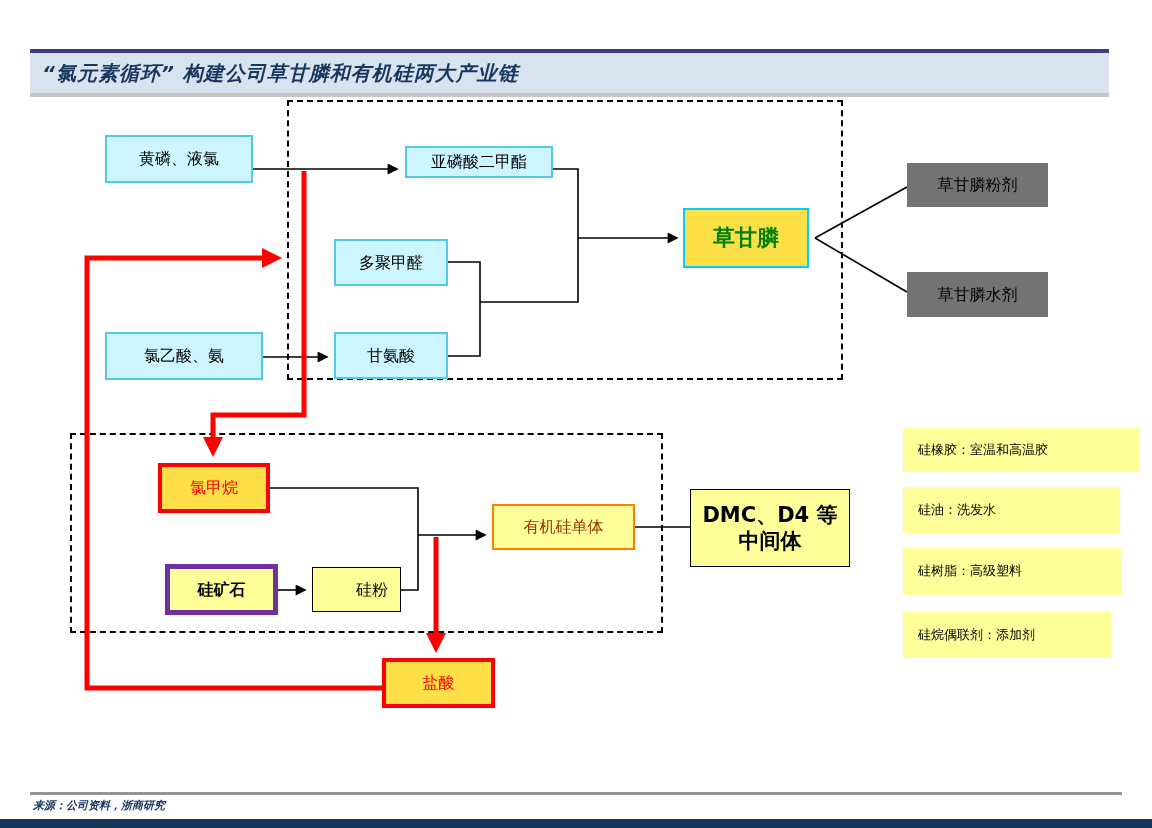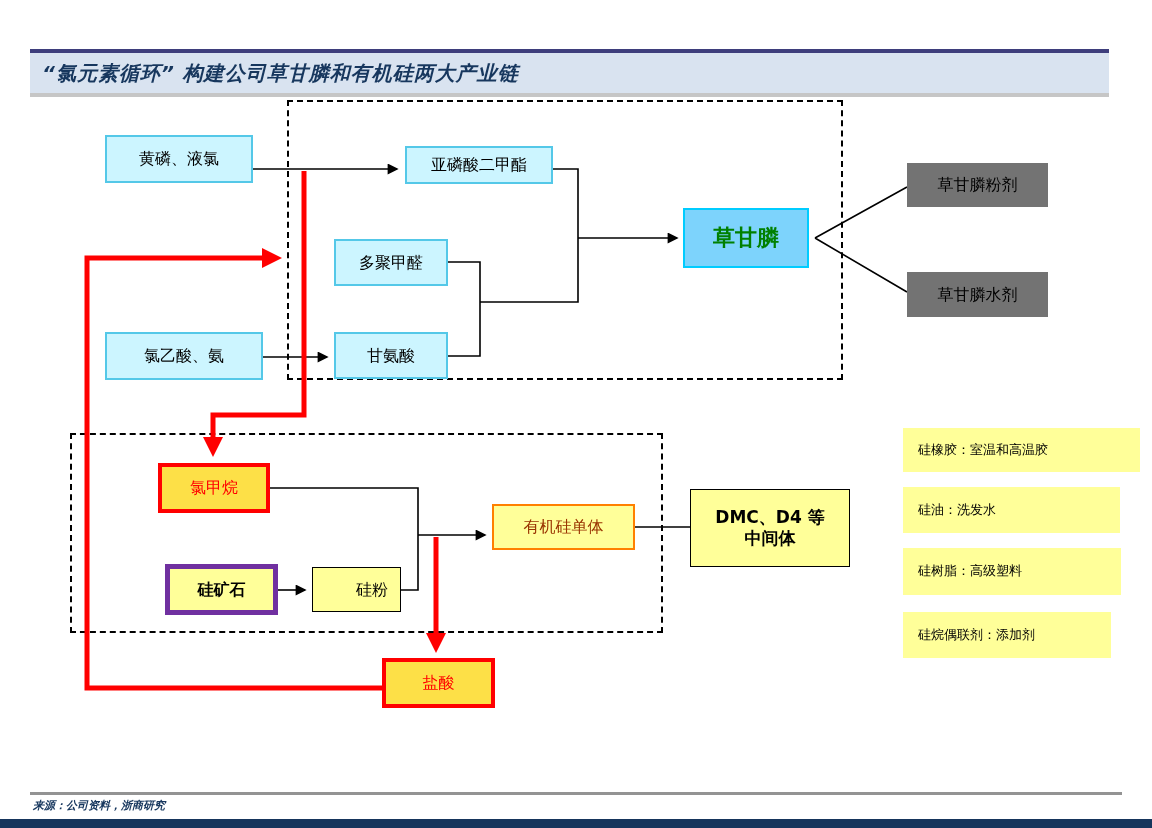--- a/index.html
+++ b/index.html
@@ -9,26 +9,26 @@
             background:#d9e3f0;border-top:4px solid #3e3e7c;border-bottom:4px solid #c6c6c6;
             display:flex;align-items:center;box-sizing:content-box;}
   .titlebar span{font-size:20px;font-weight:bold;font-style:italic;color:#17375e;
                  padding-left:12px;letter-spacing:1px;}
   .dashedbox{position:absolute;border:2px dashed #000;background:#fff;box-sizing:border-box;}
   svg.connectors{position:absolute;left:0;top:0;pointer-events:none;}
   .node{position:absolute;display:flex;align-items:center;justify-content:center;
         box-sizing:border-box;font-size:16px;color:#000;text-align:center;line-height:1.25;}
   .cyan{background:#ccf5ff;border:2px solid #54c8e8;}
   .cyanflat{background:#737373;border:none;}
-  .glyph{background:#7dd3fc;border:2px solid #00ccff;color:#008000;font-weight:bold;font-size:22px;}
+  .glyph{background:#fde047;border:2px solid #00ccff;color:#008000;font-weight:bold;font-size:22px;}
   .redbox{background:#fde047;border:4px solid #ff0000;color:#ff0000;}
   .purplebox{background:#ffff99;border:5px solid #7030a0;font-weight:bold;}
   .yellowthin{background:#ffff99;border:1px solid #000;padding-left:31px;}
   .monomer{background:#ffff99;border:2px solid #ff8000;color:#993300;}
-  .dmc{background:#ffff99;border:1px solid #000;font-weight:bold;font-size:17px;flex-direction:column;}
+  .dmc{background:#ffff99;border:1px solid #000;font-weight:bold;font-size:21px;flex-direction:column;}
   .sprod{background:#ffff99;border:none;justify-content:flex-start;padding-left:15px;
          font-size:13px;text-align:center;}
   .srcline{position:absolute;left:30px;top:792px;width:1092px;height:3px;background:#939393;}
   .source{position:absolute;left:33px;top:798px;font-size:11px;font-weight:bold;
           font-style:italic;color:#17375e;}
   .bottombar{position:absolute;left:0;top:819px;width:1152px;height:9px;background:#16355c;}
 </style>
 </head>
 <body>
 
@@ -69,21 +69,21 @@
       <path d="M436 537 V643" marker-end="url(#ar)"></path>
     </g>
   </svg>
 
   <div class="node cyan" style="left:105px;top:135px;width:148px;height:48px;">
     <span>黄磷、液氯</span>
     </div>
   <div class="node cyan" style="left:105px;top:332px;width:158px;height:48px;">
     <span>氯乙酸、氨</span>
     </div>
-  <div class="node cyan" style="left:405px;top:146px;width:148px;height:38px;text-align:right;">
+  <div class="node cyan" style="left:405px;top:146px;width:148px;height:32px;text-align:right;">
     <span>亚磷酸二甲酯</span>
     </div>
   <div class="node cyan" style="left:334px;top:239px;width:114px;height:47px;">
     <span>多聚甲醛</span>
     </div>
   <div class="node cyan" style="left:334px;top:332px;width:114px;height:47px;">
     <span>甘氨酸</span>
     </div>
   <div class="node glyph" style="left:683px;top:208px;width:126px;height:60px;">
     <span>草甘膦</span>

